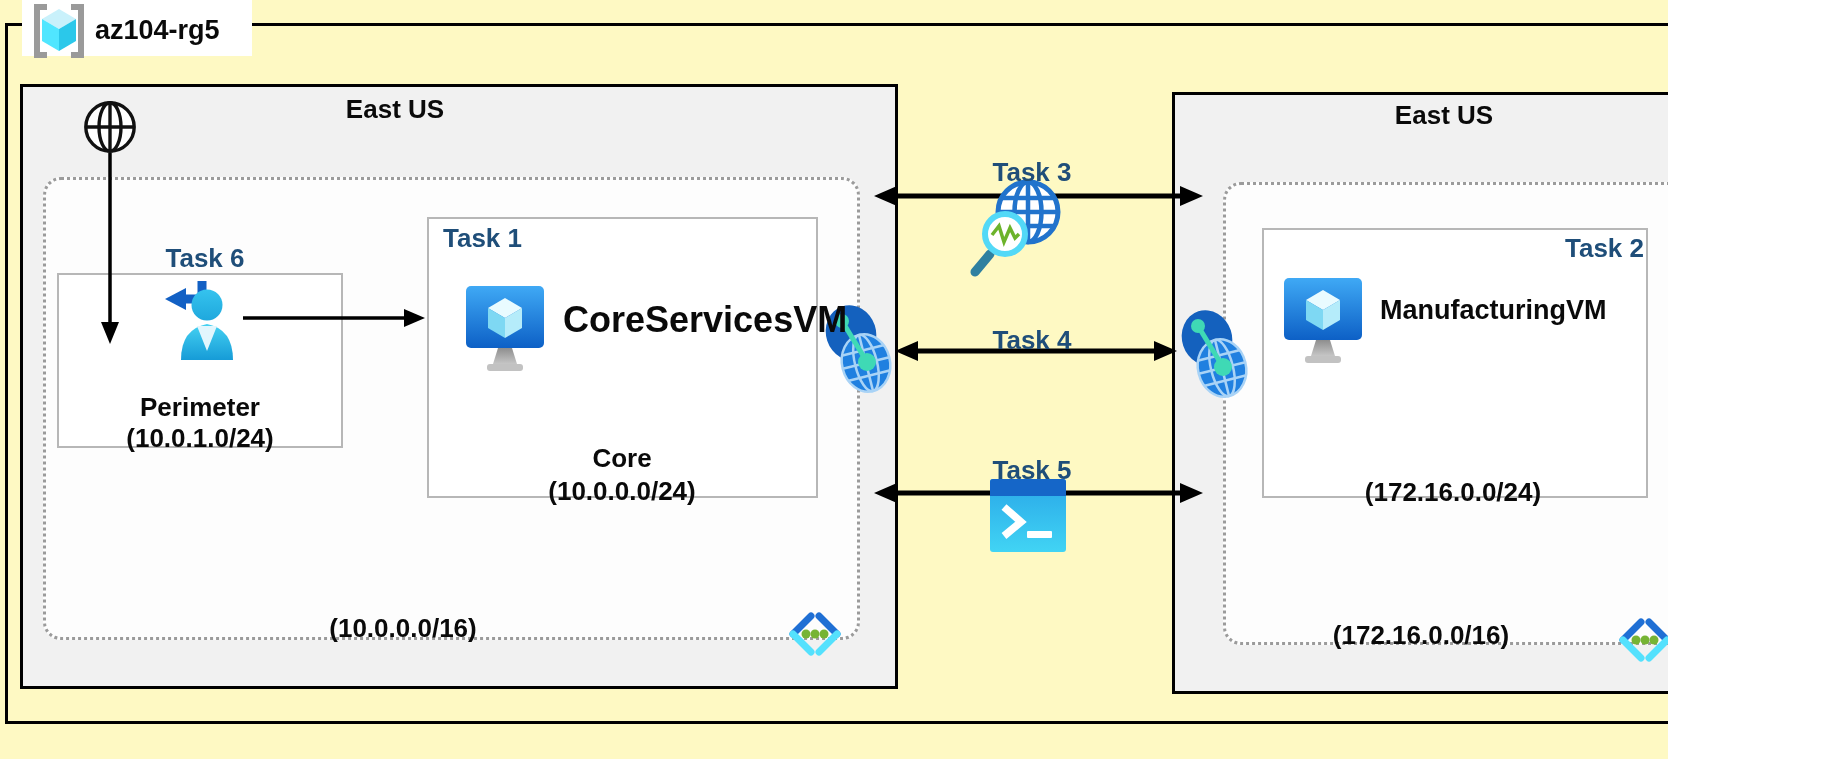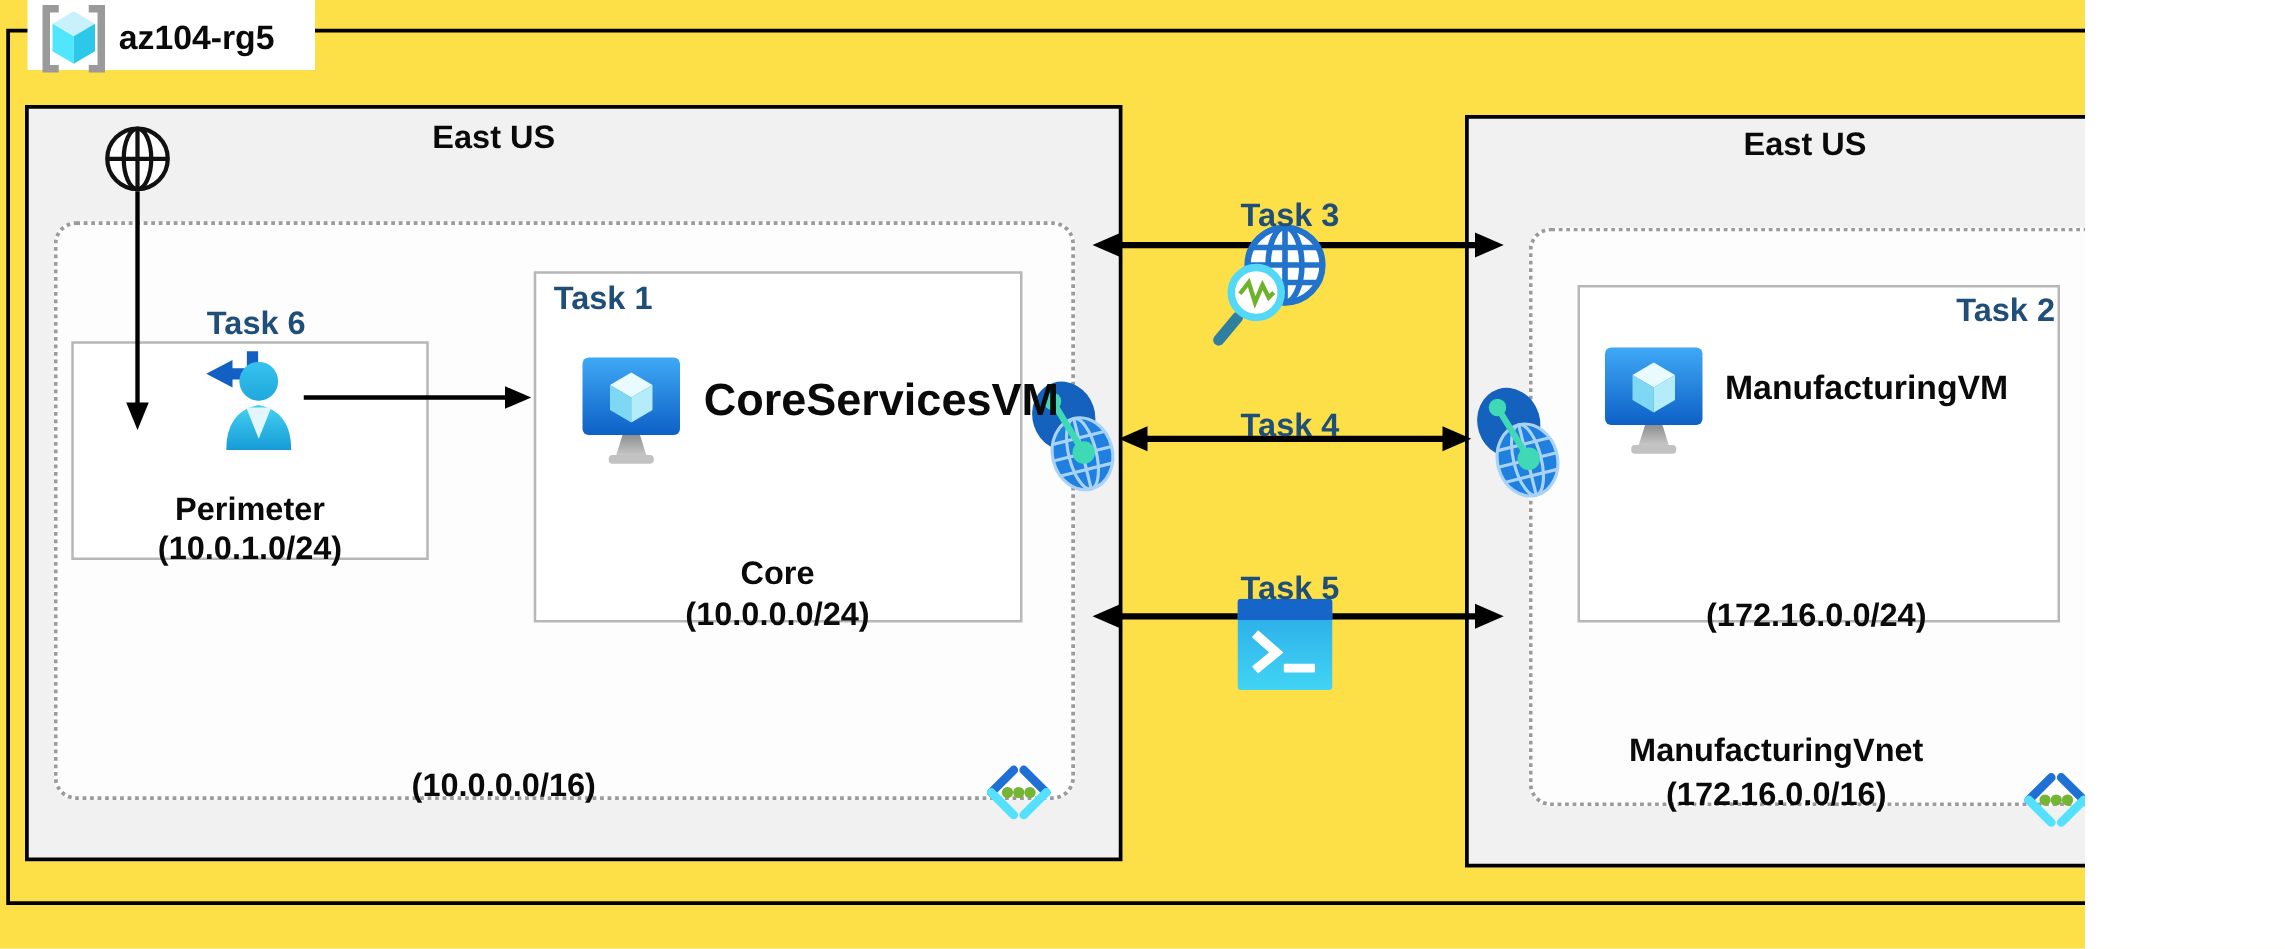--- a/index.html
+++ b/index.html
@@ -1,17 +1,17 @@
 <!DOCTYPE html>
 <html><head>
 <meta charset="utf-8">
 <style>
   html,body{margin:0;padding:0;background:#fff;}
   #canvas{
-    position:relative;width:1668px;height:759px;background:#fde047;overflow:hidden;
+    position:relative;width:1668px;height:759px;background:#fef9c3;overflow:hidden;
     font-family:"Liberation Sans",sans-serif;font-weight:bold;color:#0a0a0a;
   }
   .abs{position:absolute;}
   
   .rg-border{left:5px;top:23px;width:1755px;height:695px;border:3px solid #000;z-index:1;}
   .rg-label-patch{left:22px;top:0;width:230px;height:56px;background:#fff;z-index:2;}
   .rg-title{left:95px;top:15px;font-size:27px;z-index:9;}
   
   .region{background:#f1f1f1;border:3px solid #000;z-index:2;box-sizing:border-box;}
   .region-left{left:20px;top:84px;width:878px;height:605px;}
@@ -221,16 +221,15 @@
 
   <div class="abs blk" style="left:563px;top:299px;font-size:36px">CoreServicesVM</div>
   <div class="abs blk centered" style="left:622px;top:419px">Core</div>
   <div class="abs blk centered" style="left:622px;top:452px">(10.0.0.0/24)</div>
 
   <div class="abs blk centered" style="left:403px;top:589px">(10.0.0.0/16)</div>
 
   <div class="abs blk" style="left:1380px;top:295px;font-size:27px">ManufacturingVM</div>
   <div class="abs blk centered" style="left:1453px;top:453px">(172.16.0.0/24)</div>
 
-  <div class="abs blk centered" style="left:1421px;top:561px">ManufacturingVnet</div>
   <div class="abs blk centered" style="left:1421px;top:596px">(172.16.0.0/16)</div>
 
 </div>
 
 </body></html>

